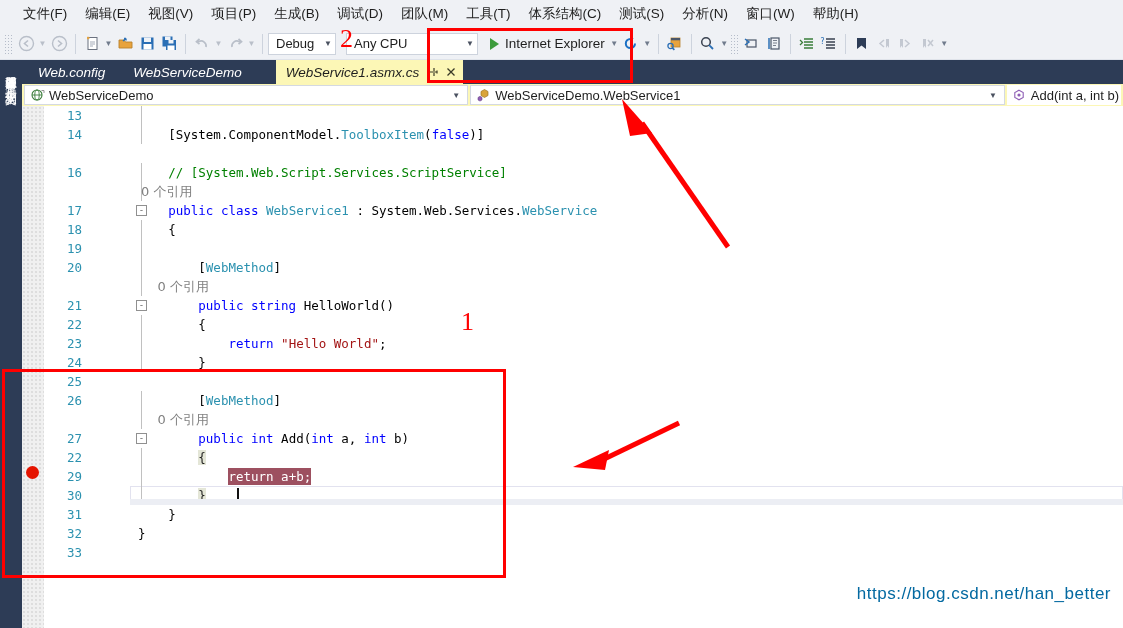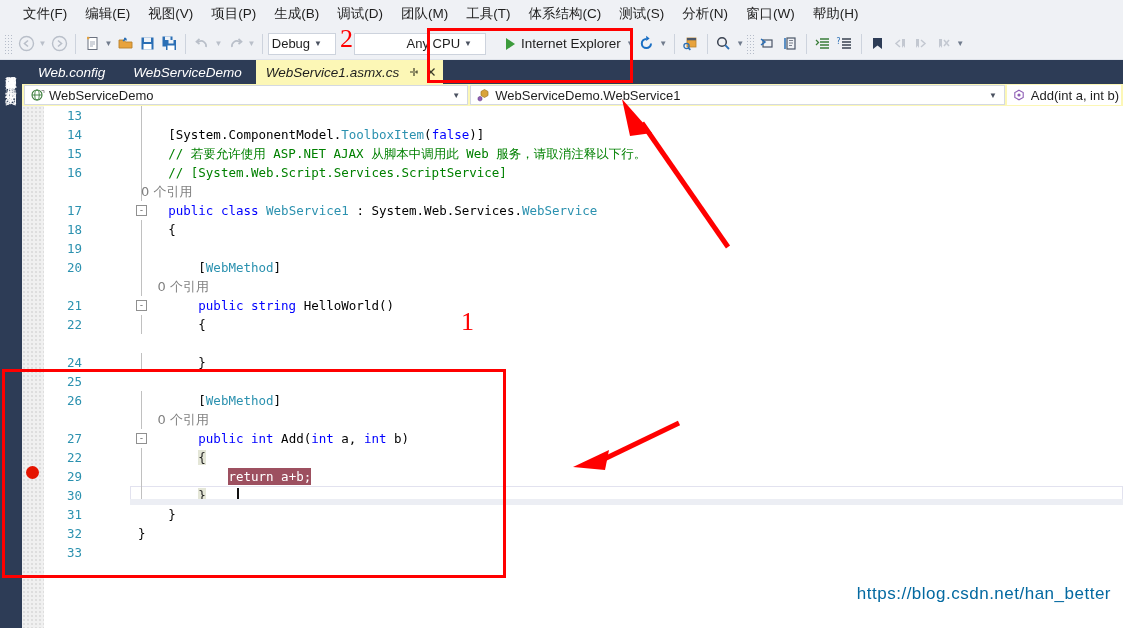--- a/index.html
+++ b/index.html
@@ -36,22 +36,22 @@
   .tb-sep { width:1px; height:20px; background:#cdd3dd; margin:0 5px; }
   .tb-btn { width:22px; height:22px; display:flex; align-items:center;
     justify-content:center; position:relative; }
   .tb-btn svg { display:block; }
   .tb-caret { width:11px; height:22px; display:flex; align-items:center;
     justify-content:center; font-size:8px; color:#707b8c; }
   .tb-caret.dis { color:#b9bfc9; }
 
   .combo {
     height:22px; background:#ffffff; border:1px solid #cdd3dd;
-    display:flex; align-items:center; justify-content:flex-end;
-    font-size:13px; color:#1e1e1e; padding:0 13px 0 7px; margin-right:18px;
+    display:flex; align-items:center; justify-content:space-between;
+    font-size:13px; color:#1e1e1e; padding:0 3px 0 7px; margin-right:10px;
   }
   #combo-config { width:68px; }
   #combo-platform { width:132px; }
   .combo .cb-arrow { font-size:8px; color:#4a5160; padding-left:4px; }
 
   .run-btn { display:flex; align-items:center; height:22px;
     padding:0 4px 0 2px; font-size:13.5px; color:#1e1e1e; }
   .run-tri { width:0;height:0;border-left:9px solid #3c9b3c;
     border-top:6px solid transparent;border-bottom:6px solid transparent;
     margin-right:6px; }
@@ -62,20 +62,21 @@
     padding-left:24px;
     font-style:italic;
   }
   .tab {
     display:flex; align-items:center; padding:0 14px;
     color:#ffffff; font-size:13.5px; white-space:nowrap;
   }
   .tab.active {
     background:#fcf7b6; color:#1e1e1e;
     padding:0 4px 0 10px;
+    margin-left:20px;
   }
   .tab.active .tab-actions { display:flex; align-items:center; margin-left:6px; }
   .tab-ic { width:17px; height:17px; display:flex; align-items:center;
     justify-content:center; color:#3a3a26; }
 
   
   #navbar {
     height:22px; background:#fcf7b6; display:flex; align-items:stretch;
     padding:1px 0 2px 24px;
   }
@@ -422,30 +423,30 @@
     <div class="vtab">工具箱</div>
     <div class="vtab">文档大纲</div>
   </div>
 
 <div id="editor">
   <div id="gutter-indicator"></div>
   <div id="breakpoint"></div>
   <div id="code">
       <div class="cl" style="top: 0px; position: absolute; left: 0px; right: 0px;"><span class="lnum">13</span><span class="vline"></span></div>
       <div class="cl" style="top: 19px; position: absolute; left: 0px; right: 0px;"><span class="lnum">14</span><span class="vline"></span><span class="ctxt"><span class="pln">        [System.ComponentModel.</span><span class="typ">ToolboxItem</span><span class="pln">(</span><span class="kw">false</span><span class="pln">)]</span></span></div>
-      <div class="cl" style="top: 38px; position: absolute; left: 0px; right: 0px;"><span class="lnum">15</span><span class="vline"></span><span class="ctxt"><span class="cmt">        // 若要允许使用 ASP.NET AJAX 从脚本中调用此 Web 服务，请取消注释以下行。</span></span></div>
       <div class="cl" style="top: 57px; position: absolute; left: 0px; right: 0px;"><span class="lnum">16</span><span class="vline"></span><span class="ctxt"><span class="cmt">        // [System.Web.Script.Services.ScriptService]</span></span></div>
       <div class="cl" style="top: 76px; position: absolute; left: 0px; right: 0px;"><span class="lnum"></span><span class="vline"></span><span class="ctxt"><span class="ref">        0 个引用</span></span></div>
       <div class="cl" style="top: 95px; position: absolute; left: 0px; right: 0px;"><span class="lnum">17</span><span class="fold">-</span><span class="ctxt"><span class="pln">        </span><span class="kw">public class </span><span class="typ">WebService1</span><span class="pln"> : System.Web.Services.</span><span class="typ">WebService</span></span></div>
       <div class="cl" style="top: 114px; position: absolute; left: 0px; right: 0px;"><span class="lnum">18</span><span class="vline"></span><span class="ctxt"><span class="pln">        {</span></span></div>
       <div class="cl" style="top: 133px; position: absolute; left: 0px; right: 0px;"><span class="lnum">19</span><span class="vline"></span><span class="ctxt"></span></div>
       <div class="cl" style="top: 152px; position: absolute; left: 0px; right: 0px;"><span class="lnum">20</span><span class="vline"></span><span class="ctxt"><span class="pln">            [</span><span class="typ">WebMethod</span><span class="pln">]</span></span></div>
       <div class="cl" style="top: 171px; position: absolute; left: 0px; right: 0px;"><span class="lnum"></span><span class="vline"></span><span class="ctxt"><span class="ref">            0 个引用</span></span></div>
       <div class="cl" style="top: 190px; position: absolute; left: 0px; right: 0px;"><span class="lnum">21</span><span class="fold">-</span><span class="ctxt"><span class="pln">            </span><span class="kw">public string </span><span class="pln">HelloWorld()</span></span></div>
       <div class="cl" style="top: 209px; position: absolute; left: 0px; right: 0px;"><span class="lnum">22</span><span class="vline"></span><span class="ctxt"><span class="pln">            {</span></span></div>
+      <div class="cl" style="top: 228px; position: absolute; left: 0px; right: 0px;"><span class="lnum">23</span><span class="vline"></span><span class="ctxt"><span class="pln">                </span><span class="kw">return </span><span class="str">"Hello World"</span><span class="pln">;</span></span></div>
       <div class="cl" style="top: 247px; position: absolute; left: 0px; right: 0px;"><span class="lnum">24</span><span class="vline"></span><span class="ctxt"><span class="pln">            }</span></span></div>
       <div class="cl" style="top: 266px; position: absolute; left: 0px; right: 0px;"><span class="lnum">25</span><span class="ctxt"></span></div>
       <div class="cl" style="top: 285px; position: absolute; left: 0px; right: 0px;"><span class="lnum">26</span><span class="vline"></span><span class="ctxt"><span class="pln">            [</span><span class="typ">WebMethod</span><span class="pln">]</span></span></div>
       <div class="cl" style="top: 304px; position: absolute; left: 0px; right: 0px;"><span class="lnum"></span><span class="vline"></span><span class="ctxt"><span class="ref">            0 个引用</span></span></div>
       <div class="cl" style="top: 323px; position: absolute; left: 0px; right: 0px;"><span class="lnum">27</span><span class="fold">-</span><span class="ctxt"><span class="pln">            </span><span class="kw">public int </span><span class="pln">Add(</span><span class="kw">int</span><span class="pln"> a, </span><span class="kw">int</span><span class="pln"> b)</span></span></div>
       <div class="cl" style="top: 342px; position: absolute; left: 0px; right: 0px;"><span class="lnum">22</span><span class="vline"></span><span class="ctxt"><span class="pln">            </span><span class="brace-hl">{</span></span></div>
       <div class="cl" style="top: 361px; position: absolute; left: 0px; right: 0px;"><span class="lnum">29</span><span class="vline"></span><span class="ctxt"><span class="pln">                </span><span class="sel-hl">return a+b;</span></span></div>
       <div class="cl" style="top: 380px; position: absolute; left: 0px; right: 0px;"><div id="curline"></div><span class="lnum">30</span><span class="vline"></span><span class="ctxt"><span class="pln">            </span><span class="brace-hl">}</span></span><span id="caret" style="left: 193px; top: 2px;"></span></div>
       <div class="cl" style="top: 399px; position: absolute; left: 0px; right: 0px;"><span class="lnum">31</span><span class="ctxt"><span class="pln">        }</span></span></div>
       <div class="cl" style="top: 418px; position: absolute; left: 0px; right: 0px;"><span class="lnum">32</span><span class="ctxt"><span class="pln">    }</span></span></div>

